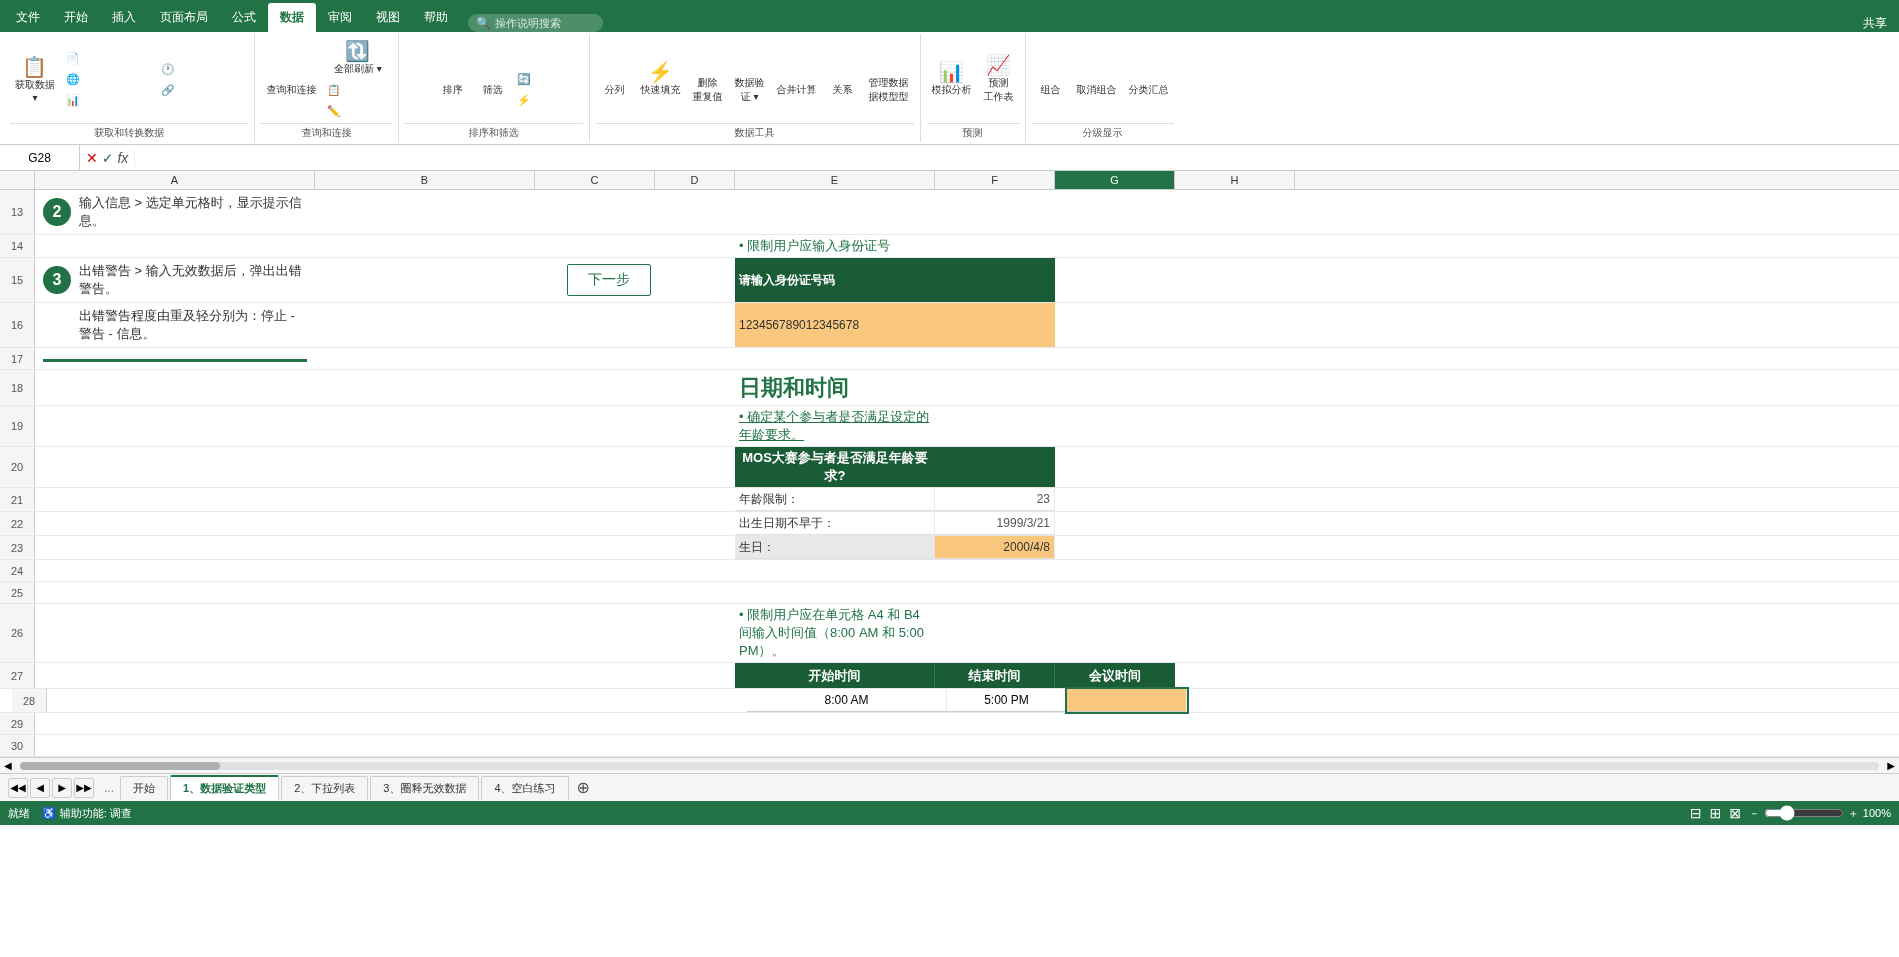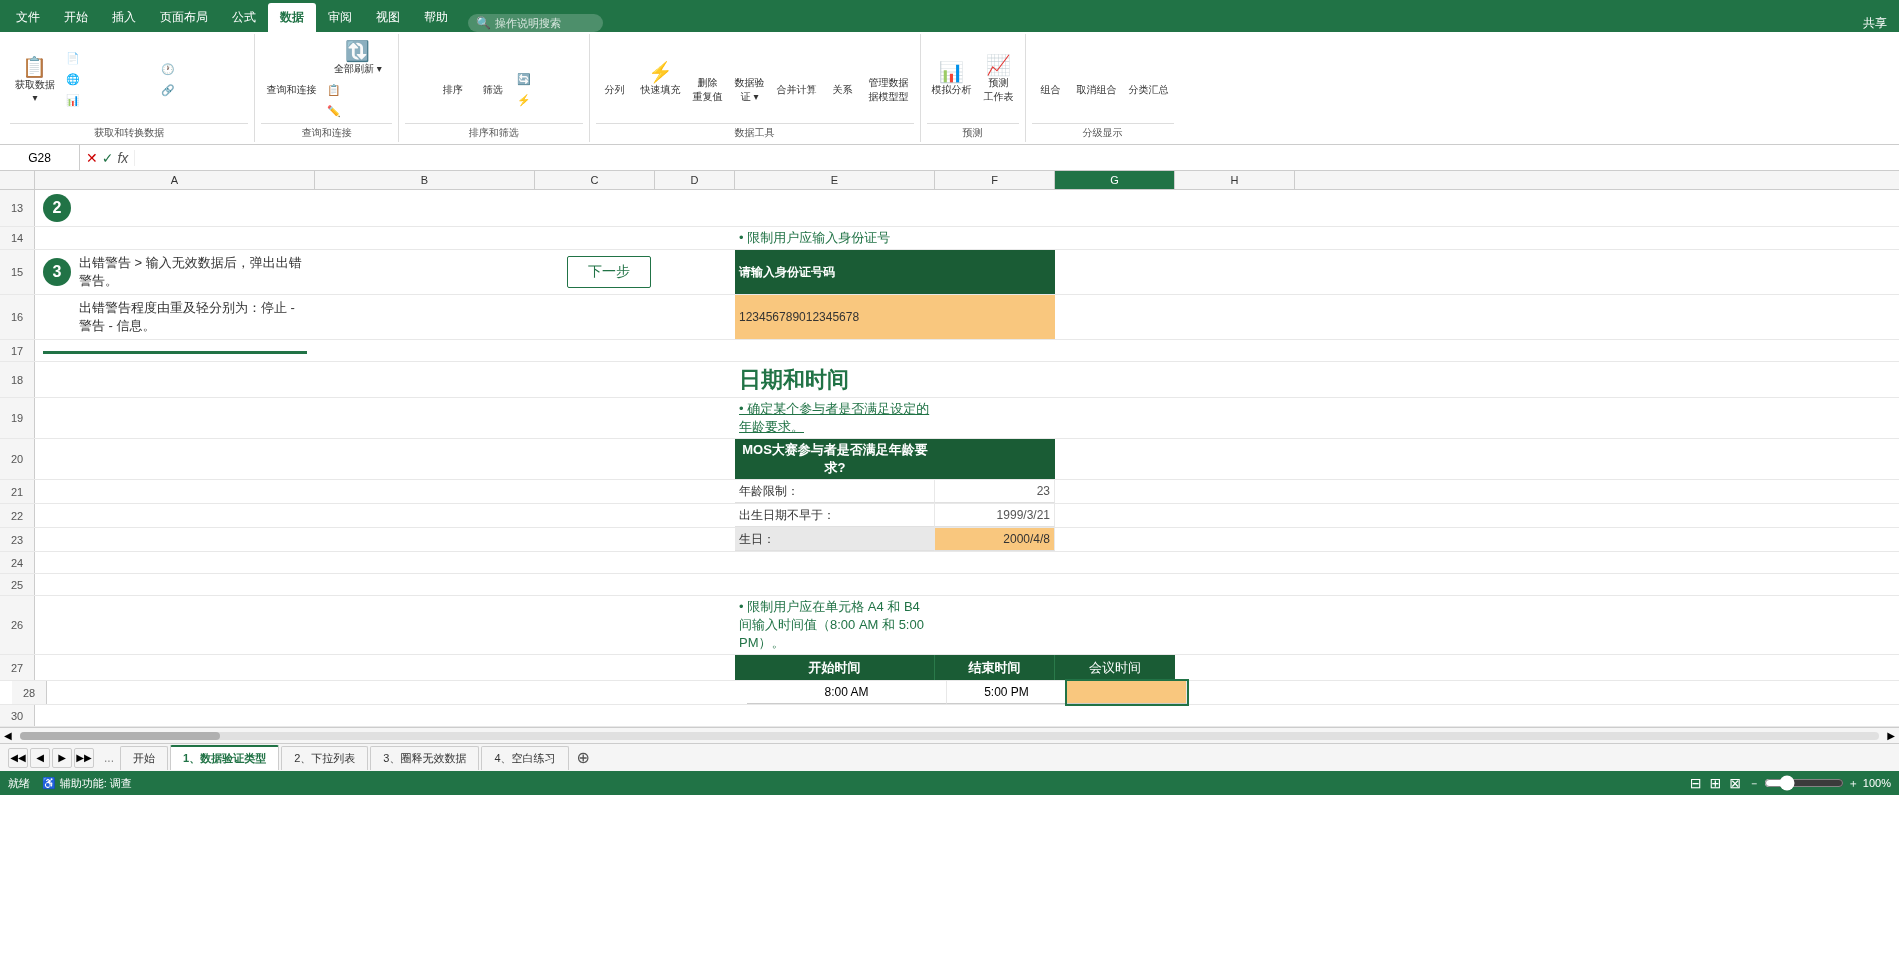--- a/index.html
+++ b/index.html
@@ -277,20 +277,21 @@
     <div class="col-header col-H">H</div>
   </div>
 
   <div class="sheet-rows" style="overflow-y:auto; flex:1;">
 
     <div class="sheet-row">
       <div class="row-header">13</div>
       <div class="cell col-A" style="background:#fff; border:none; align-items:flex-start; padding:4px 8px;">
         <div style="display:flex; align-items:center;">
           <span class="circle-num">2</span>
+          <span class="step-text">输入信息 &gt; 选定单元格时，显示提示信息。</span>
         </div>
       </div>
       <div class="cell col-B" style="background:#fff; border:none;"></div>
       <div class="cell col-C" style="background:#fff; border:none;"></div>
       <div class="cell col-D" style="background:#fff; border:none;"></div>
       <div class="cell col-E" style="background:#fff; border:none;"></div>
       <div class="cell col-F" style="background:#fff; border:none;"></div>
       <div class="cell col-G" style="background:#fff; border:none;"></div>
       <div class="cell col-H" style="background:#fff; border:none;"></div>
     </div>
@@ -462,36 +463,47 @@
     </div>
 
     <div class="sheet-row" style="min-height:26px;">
       <div class="row-header">27</div>
       <div class="cell col-A" style="background:#fff; border:none;"></div>
       <div class="cell col-B" style="background:#fff; border:none;"></div>
       <div class="cell col-C" style="background:#fff; border:none;"></div>
       <div class="cell col-D" style="background:#fff; border:none;"></div>
       <div class="cell col-E" style="background:#1a5c35; color:#fff; font-size:13px; font-weight:bold; text-align:center; border:none; justify-content:center; border-right:1px solid #2a7a4a;">开始时间</div>
       <div class="cell col-F" style="background:#1a5c35; color:#fff; font-size:13px; font-weight:bold; text-align:center; border:none; justify-content:center; border-right:1px solid #2a7a4a;">结束时间</div>
-      <div class="cell col-G" style="background:#1a5c35; color:#fff; font-size:13px; font-weight:normal; text-align:center; border:none; justify-content:center;">会议时间</div>
+      <div class="cell col-G" style="background:#1a5c35; color:#fff; font-size:13px; font-weight:bold; text-align:center; border:none; justify-content:center;">会议时间</div>
       <div class="cell col-H" style="background:#fff; border:none;"></div>
     </div>
 
     <div class="sheet-row" style="min-height:24px;padding-left:12px;">
       <div class="row-header">28</div>
       <div class="cell col-A" style="background:#fff; border:none;"></div>
       <div class="cell col-B" style="background:#fff; border:none;"></div>
       <div class="cell col-C" style="background:#fff; border:none;"></div>
       <div class="cell col-D" style="background:#fff; border:none;"></div>
       <div class="cell col-E" style="background:#fff; border-bottom:1px solid #ccc; text-align:center; justify-content:center; font-size:12px;">8:00 AM</div>
       <div class="cell col-F" style="background:#fff; border-bottom:1px solid #ccc; justify-content:center; font-size:12px;">5:00 PM</div>
       <div class="cell col-G selected" style="background:#f9c77e; border-bottom:1px solid #ccc; text-align:center; justify-content:center; font-size:12px; outline:2px solid #217346;"></div>
       <div class="cell col-H" style="background:#fff; border:none;"></div>
     </div>
 
+    <div class="sheet-row">
+      <div class="row-header">29</div>
+      <div class="cell col-A" style="background:#fff; border:none;"></div>
+      <div class="cell col-B" style="background:#fff; border:none;"></div>
+      <div class="cell col-C" style="background:#fff; border:none;"></div>
+      <div class="cell col-D" style="background:#fff; border:none;"></div>
+      <div class="cell col-E" style="background:#fff; border:none;"></div>
+      <div class="cell col-F" style="background:#fff; border:none;"></div>
+      <div class="cell col-G" style="background:#fff; border:none;"></div>
+      <div class="cell col-H" style="background:#fff; border:none;"></div>
+    </div>
 
     <div class="sheet-row">
       <div class="row-header">30</div>
       <div class="cell col-A" style="background:#fff; border:none;"></div>
       <div class="cell col-B" style="background:#fff; border:none;"></div>
       <div class="cell col-C" style="background:#fff; border:none;"></div>
       <div class="cell col-D" style="background:#fff; border:none;"></div>
       <div class="cell col-E" style="background:#fff; border:none;"></div>
       <div class="cell col-F" style="background:#fff; border:none;"></div>
       <div class="cell col-G" style="background:#fff; border:none;"></div>

